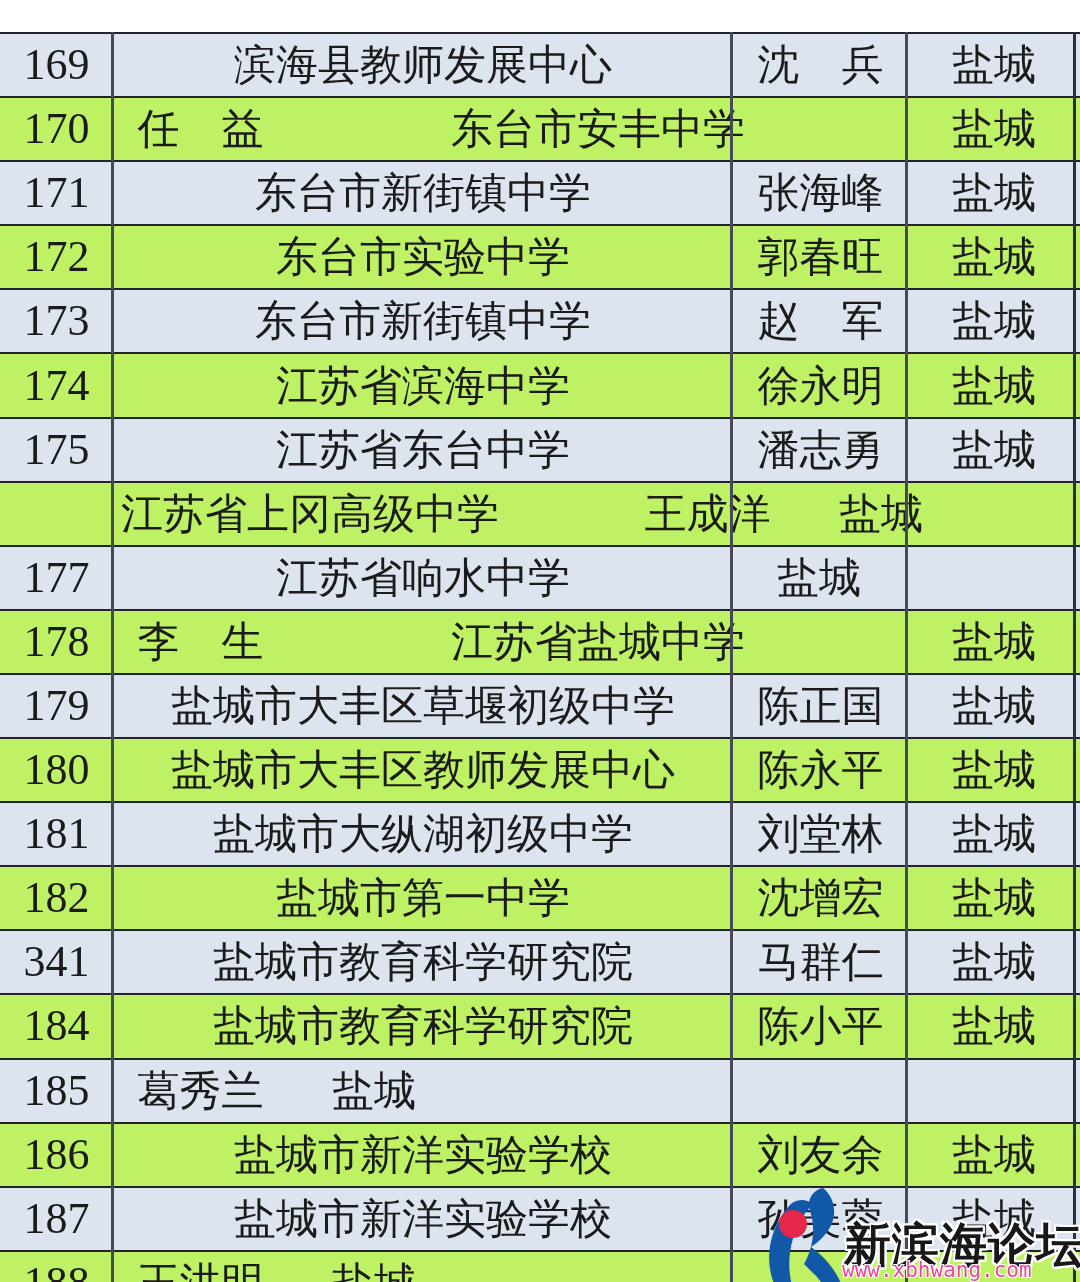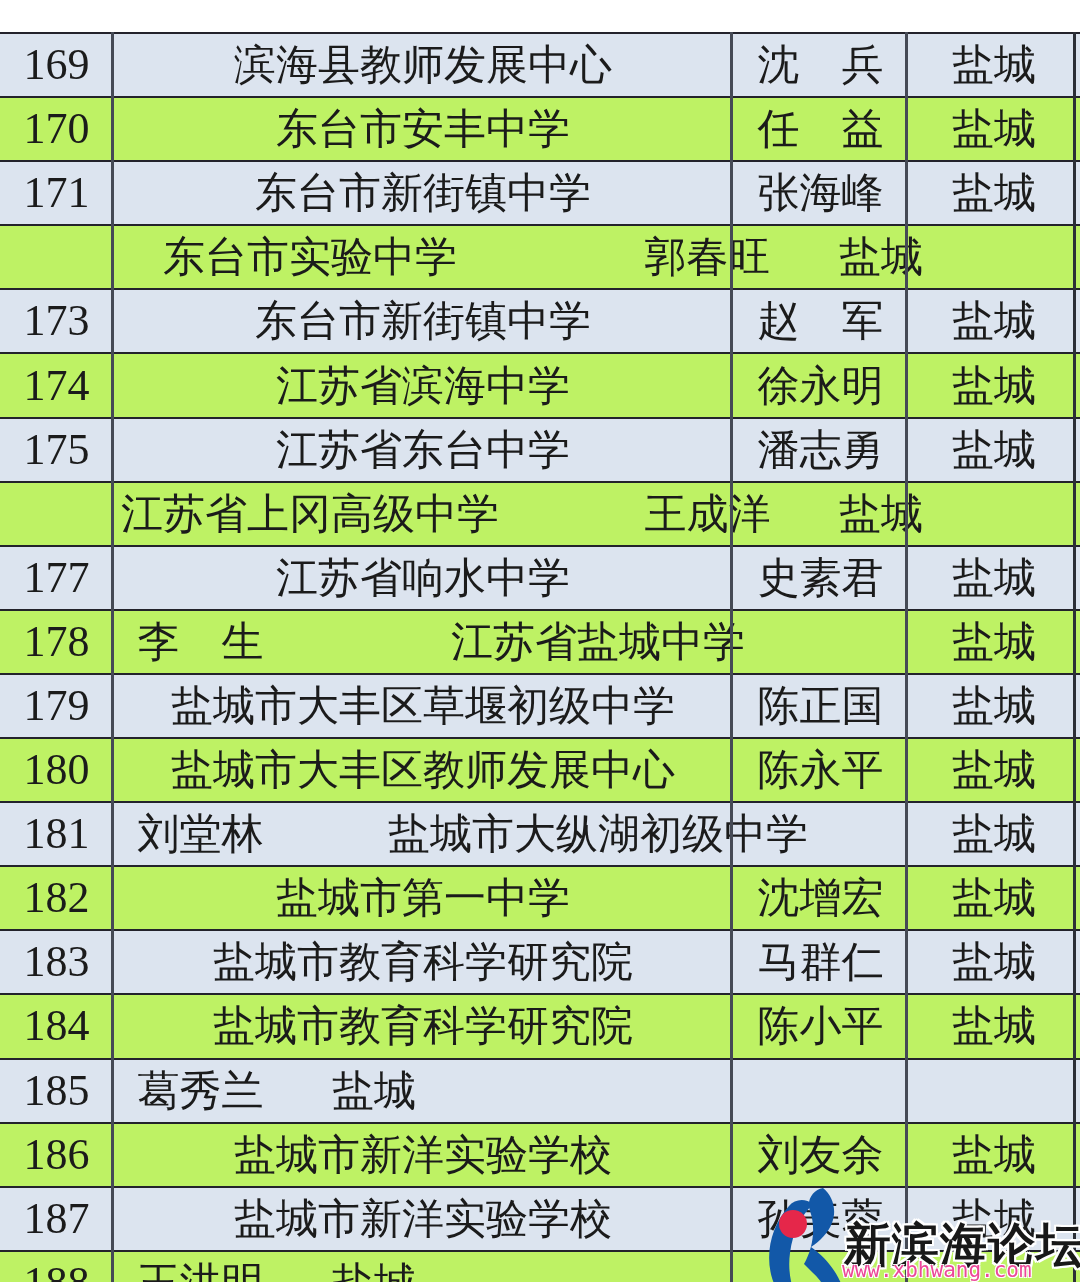--- a/index.html
+++ b/index.html
@@ -79,31 +79,32 @@
 
   <div id="school-table">
       <div class="row alt">
     <div class="cell num">169</div>
     <div class="cell school">滨海县教师发展中心</div>
     <div class="cell pname">沈　兵</div>
     <div class="cell city">盐城</div>
   </div>
       <div class="row">
     <div class="cell num">170</div>
+    <div class="cell pname">任　益</div>
     <div class="cell school">东台市安丰中学</div>
-    <div class="cell pname">任　益</div>
     <div class="cell city">盐城</div>
   </div>
       <div class="row alt">
     <div class="cell num">171</div>
     <div class="cell school">东台市新街镇中学</div>
     <div class="cell pname">张海峰</div>
     <div class="cell city">盐城</div>
   </div>
       <div class="row">
+    <div class="cell num">172</div>
     <div class="cell school">东台市实验中学</div>
     <div class="cell pname">郭春旺</div>
     <div class="cell city">盐城</div>
   </div>
       <div class="row alt">
     <div class="cell num">173</div>
     <div class="cell school">东台市新街镇中学</div>
     <div class="cell pname">赵　军</div>
     <div class="cell city">盐城</div>
   </div>
@@ -120,21 +121,20 @@
     <div class="cell city">盐城</div>
   </div>
       <div class="row">
     <div class="cell school">江苏省上冈高级中学</div>
     <div class="cell pname">王成洋</div>
     <div class="cell city">盐城</div>
   </div>
       <div class="row alt">
     <div class="cell num">177</div>
     <div class="cell school">江苏省响水中学</div>
-    <div class="cell pname">史素君</div>
     <div class="cell city">盐城</div>
   </div>
       <div class="row">
     <div class="cell num">178</div>
     <div class="cell pname">李　生</div>
     <div class="cell school">江苏省盐城中学</div>
     <div class="cell city">盐城</div>
   </div>
       <div class="row alt">
     <div class="cell num">179</div>
@@ -143,32 +143,32 @@
     <div class="cell city">盐城</div>
   </div>
       <div class="row">
     <div class="cell num">180</div>
     <div class="cell school">盐城市大丰区教师发展中心</div>
     <div class="cell pname">陈永平</div>
     <div class="cell city">盐城</div>
   </div>
       <div class="row alt">
     <div class="cell num">181</div>
+    <div class="cell school">盐城市大纵湖初级中学</div>
     <div class="cell pname">刘堂林</div>
-    <div class="cell school">盐城市大纵湖初级中学</div>
     <div class="cell city">盐城</div>
   </div>
       <div class="row">
     <div class="cell num">182</div>
     <div class="cell school">盐城市第一中学</div>
     <div class="cell pname">沈增宏</div>
     <div class="cell city">盐城</div>
   </div>
       <div class="row alt">
-    <div class="cell num">183</div>
+    <div class="cell num">341</div>
     <div class="cell school">盐城市教育科学研究院</div>
     <div class="cell pname">马群仁</div>
     <div class="cell city">盐城</div>
   </div>
       <div class="row">
     <div class="cell num">184</div>
     <div class="cell school">盐城市教育科学研究院</div>
     <div class="cell pname">陈小平</div>
     <div class="cell city">盐城</div>
   </div>

